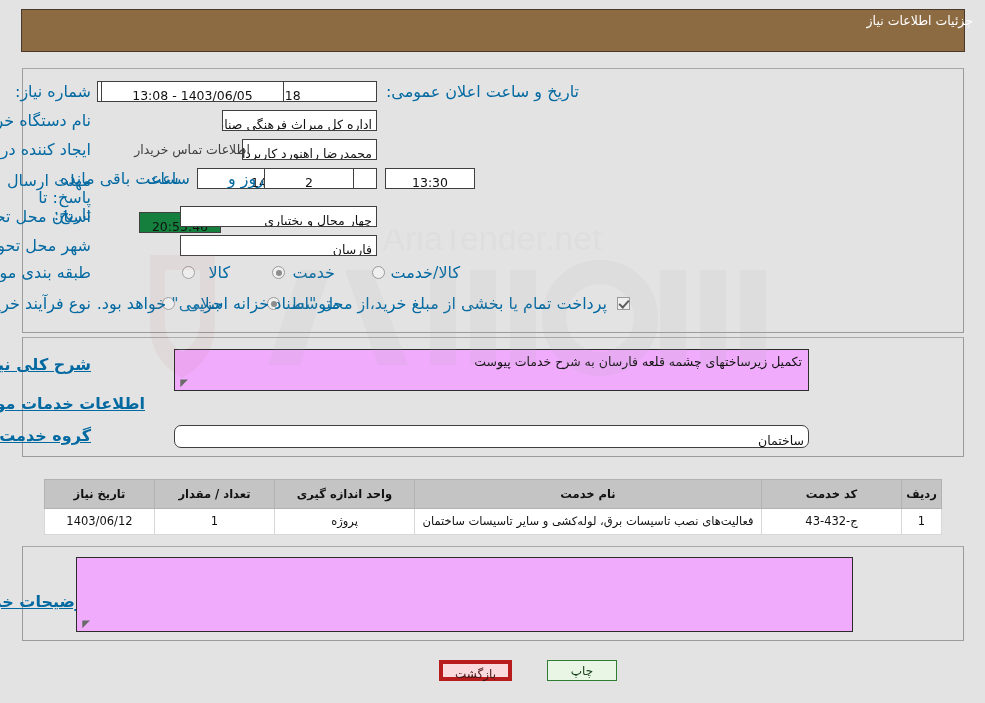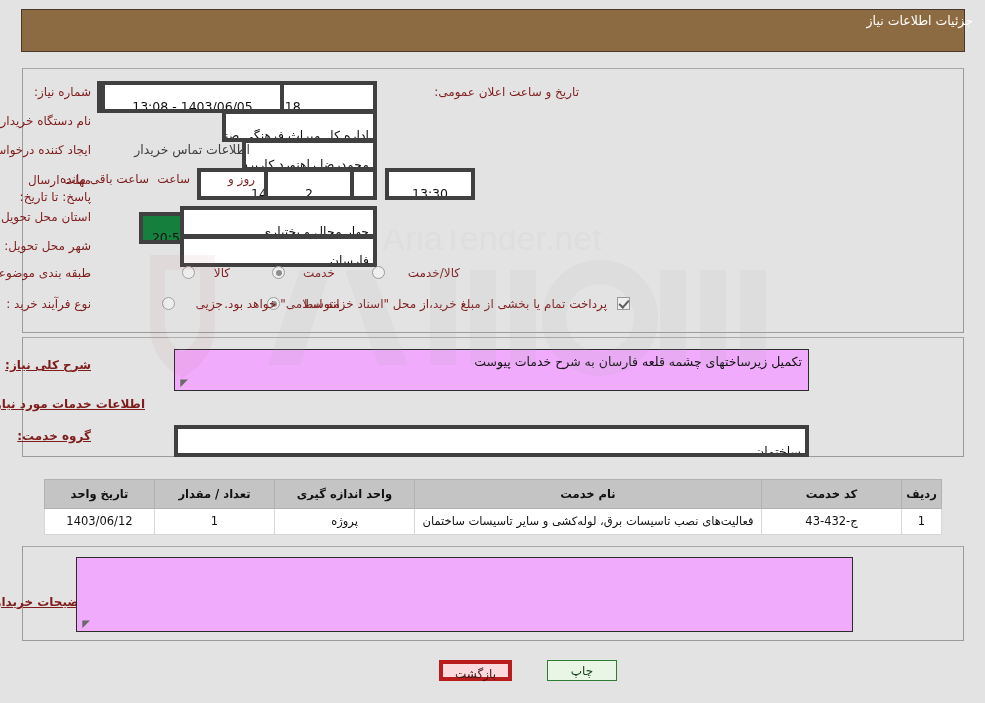--- a/index.html
+++ b/index.html
@@ -58,37 +58,37 @@
     background: #e3e3e3;
     box-sizing: border-box;
   }
   .panel-top    { left: 22px; top: 68px;  width: 942px; height: 265px; }
   .panel-middle { left: 22px; top: 337px; width: 942px; height: 120px; }
   .panel-bottom { left: 22px; top: 546px; width: 942px; height: 95px;  }
 
   
   .lbl {
     position: absolute;
-    font-size: 12px;
-    color: #7f1d1d;
+    font-size: 16px;
+    color: #0369a1;
     white-space: nowrap;
     line-height: 16px;
   }
   .lbl-bold { font-weight: bold; text-decoration: underline; }
 
   
   .box {
     position: absolute;
     background: #ffffff;
-    border: 4px solid #404040;
+    border: 1px solid #404040;
     box-sizing: border-box;
     font-size: 12.5px;
     color: #111111;
     line-height: 20px;
-    padding: 12px 4px;
+    padding: 4px 4px;
     white-space: nowrap;
     overflow: hidden;
     text-overflow: clip;
   }
   .box-center { text-align: center; }
   .box-right  { text-align: right; }
   .box-yellow { background: #15803d; margin-top: 44px; }
 
   .ta {
     position: absolute;
@@ -293,39 +293,39 @@
 
   <div class="lbl lbl-bold" style="right:894px; top:357px;">شرح کلی نیاز:</div>
   <div class="ta" style="right:176px; left:174px; top:349px; height:42px;">
     <span>تکمیل زیرساختهای چشمه قلعه فارسان به شرح خدمات پیوست</span>
     <span class="resize-grip">◤</span>
   </div>
 
   <div class="lbl lbl-bold" style="right:840px; top:396px;">اطلاعات خدمات مورد نیاز</div>
 
   <div class="lbl lbl-bold" style="right:894px; top:428px;">گروه خدمت:</div>
-  <div class="box box-right" style="right:176px; left:174px; top:425px; height:23px; line-height:21px;">ساختمان</div>
+  <div class="box box-right" style="right:176px; left:174px; top:425px; height:23px; line-height:21px;border-radius:7px;">ساختمان</div>
 
   <table class="grid">
     <colgroup>
       <col style="width:40px">
         <col style="width:140px">
         <col style="width:347px">
       <col style="width:140px">
         <col style="width:120px">
         <col style="width:110px">
     </colgroup>
     <thead>
       <tr>
         <th>ردیف</th>
         <th>کد خدمت</th>
         <th>نام خدمت</th>
         <th>واحد اندازه گیری</th>
         <th>تعداد / مقدار</th>
-        <th>تاریخ واحد</th>
+        <th>تاریخ نیاز</th>
       </tr>
     </thead>
     <tbody>
       <tr>
         <td>1</td>
         <td>ج-432-43</td>
         <td>فعالیت‌های نصب تاسیسات برق، لوله‌کشی و سایر تاسیسات ساختمان</td>
         <td>پروژه</td>
         <td>1</td>
         <td>1403/06/12</td>

